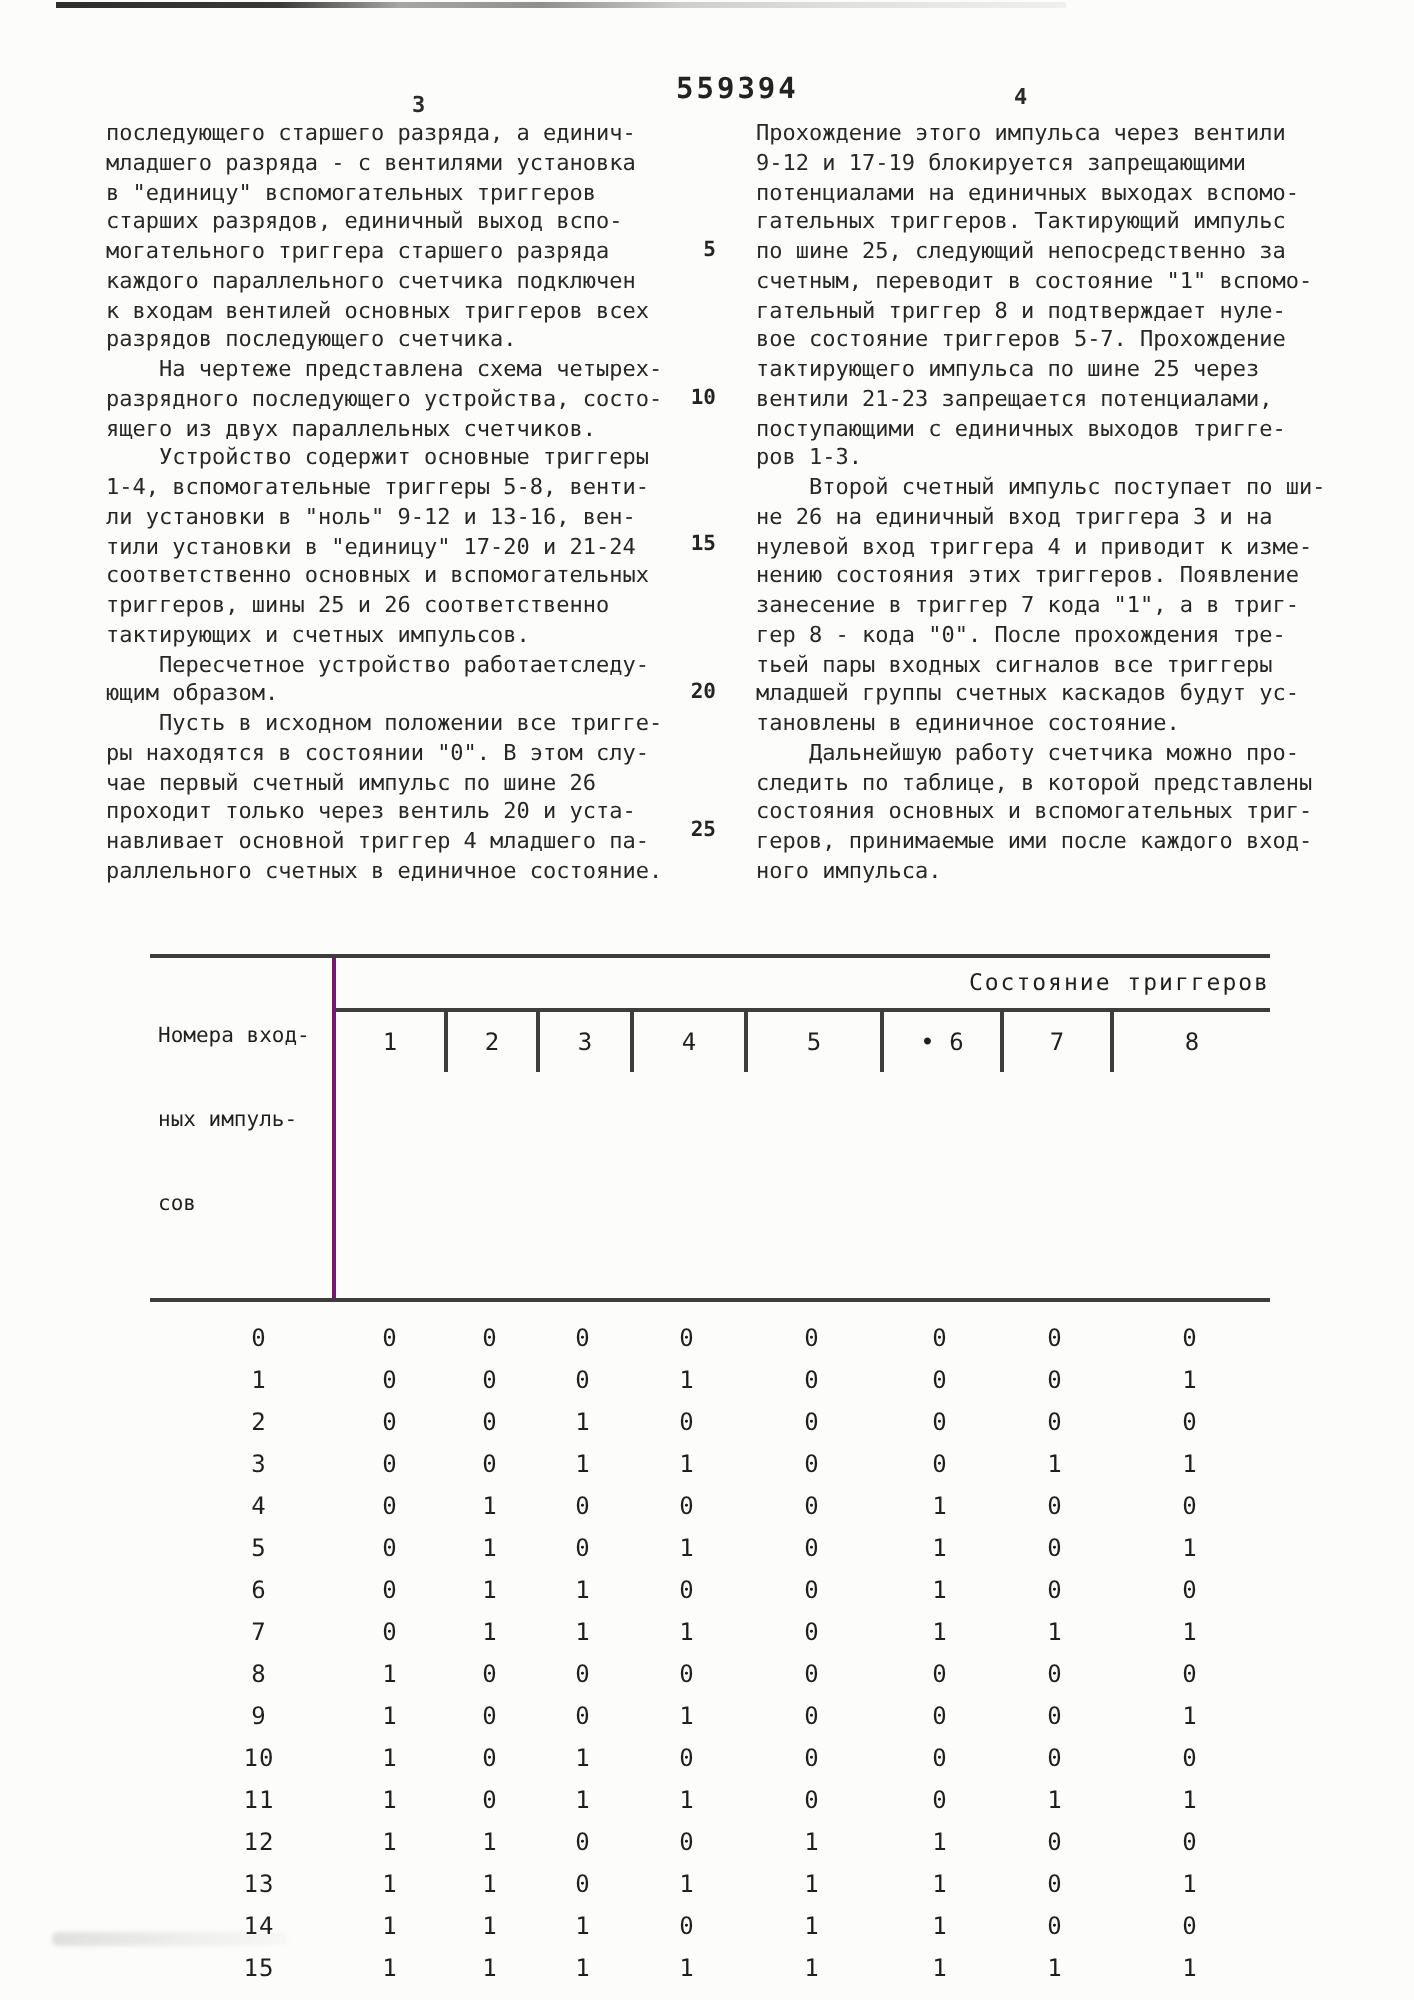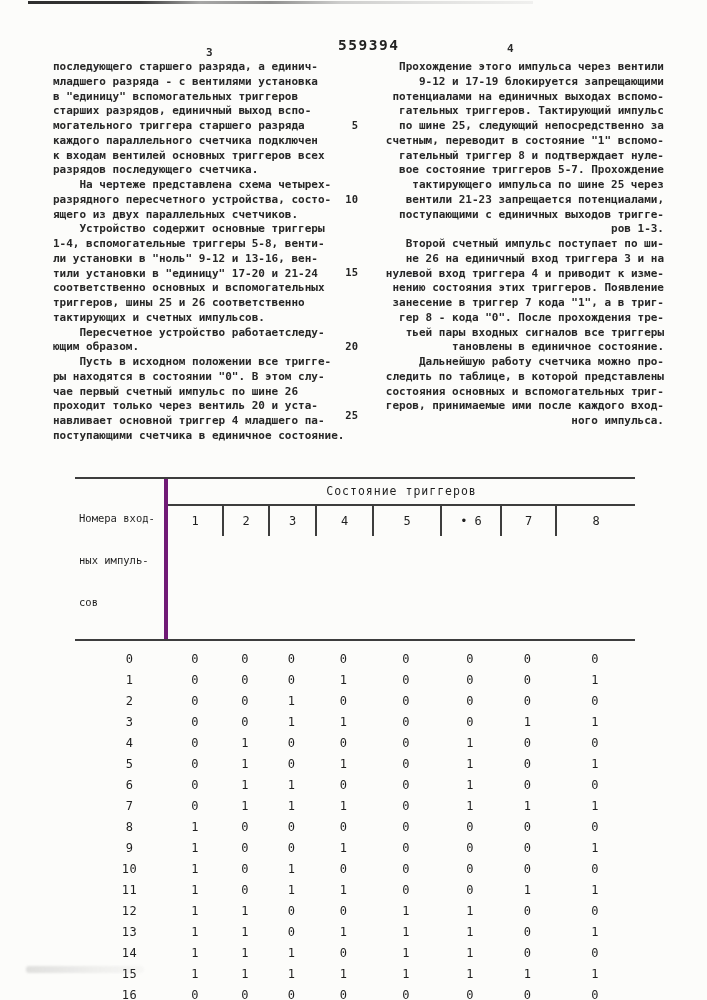--- a/index.html
+++ b/index.html
@@ -31,44 +31,44 @@
   .pagenum-left  { left:206px; top:46px; }
   .pagenum-right { left:507px; top:42px; }
   .patent-no {
     position:absolute; left:338px; top:37px;
     font-size:14.5px; font-weight:bold; letter-spacing:1.5px; color:#222;
   }
 
   
   .col { position:absolute; top:60px; font-size:11px; line-height:14.75px; color:#272727; }
   .col-left  { left:53px;  width:302px; }
-  .col-right { left:362px; width:302px;text-align:right; }
-  .tline { white-space:pre; height:14.75px;font-weight:bold; }
+  .col-right { left:378px; width:302px; }
+  .tline { white-space:pre; height:14.75px; }
 
   
   .gutter { position:absolute; left:336px; top:60px; width:22px; height:380px; }
   .mnum { position:absolute; right:0; font-size:10.5px; font-weight:bold; color:#242424; }
   .mnum:nth-of-type(1){ top:59px; }
   .mnum:nth-of-type(2){ top:133px; }
   .mnum:nth-of-type(3){ top:206px; }
   .mnum:nth-of-type(4){ top:280px; }
   .mnum:nth-of-type(5){ top:349px; }
 
   
   .ttable { position:absolute; left:75px; top:477px; width:560px; color:#1f1f1f; }
   .thead {
     display:grid; grid-template-columns:93px 467px;
     border-top:2px solid #3d3d3d; border-bottom:2px solid #3d3d3d;
   }
   .th-left {
-    border-right:4px solid #701a75;
-    padding:4px 2px 2px 4px; font-size:10.5px; line-height:14px; white-space:pre;
+    border-right:2px solid #701a75;
+    padding:4px 2px 12px 4px; font-size:10.5px; line-height:14px; white-space:pre;
   }
   .th-group {
-    height:25px; line-height:25px; text-align:center;
+    height:25px; line-height:25px; text-align:right;
     border-bottom:2px solid #3d3d3d; font-size:11.5px; letter-spacing:1px;
   }
   .th-cols { display:grid; grid-template-columns:54px 46px 47px 57px 68px 60px 55px 80px; height:30px; }
   .th-col { text-align:center; line-height:30px; font-size:12px; }
   .th-col + .th-col { border-left:2px solid #3d3d3d; }
 
   .tbody { padding:7px 0 10px 0; border-bottom:3px solid #3d3d3d; }
   .trow {
     display:grid; grid-template-columns:93px 54px 46px 47px 57px 68px 60px 55px 80px;
     height:21px; align-items:center; font-size:12px;
@@ -101,21 +101,21 @@
       <div class="tline">могательного триггера старшего разряда</div>
 
       <div class="tline">каждого параллельного счетчика подключен</div>
 
       <div class="tline">к входам вентилей основных триггеров всех</div>
 
       <div class="tline">разрядов последующего счетчика.</div>
 
       <div class="tline">    На чертеже представлена схема четырех-</div>
 
-      <div class="tline">разрядного пересчетного устройства, состо-</div>
+      <div class="tline">разрядного последующего устройства, состо-</div>
 
       <div class="tline">ящего из двух параллельных счетчиков.</div>
 
       <div class="tline">    Устройство содержит основные триггеры</div>
 
       <div class="tline">1-4, вспомогательные триггеры 5-8, венти-</div>
 
       <div class="tline">ли установки в "ноль" 9-12 и 13-16, вен-</div>
 
       <div class="tline">тили установки в "единицу" 17-20 и 21-24</div>
@@ -133,21 +133,21 @@
       <div class="tline">    Пусть в исходном положении все тригге-</div>
 
       <div class="tline">ры находятся в состоянии "0". В этом слу-</div>
 
       <div class="tline">чае первый счетный импульс по шине 26</div>
 
       <div class="tline">проходит только через вентиль 20 и уста-</div>
 
       <div class="tline">навливает основной триггер 4 младшего па-</div>
 
-      <div class="tline">поступающими счетчика в единичное состояние.</div>
+      <div class="tline">раллельного счетных в единичное состояние.</div>
     </div>
 
   <div class="gutter">
 
       <span class="mnum">5</span>
 
       <span class="mnum">10</span>
 
       <span class="mnum">15</span>
 
@@ -190,20 +190,21 @@
 
       <div class="tline">нению состояния этих триггеров. Появление</div>
 
 
       <div class="tline">занесение в триггер 7 кода "1", а в триг-</div>
 
       <div class="tline">гер 8 - кода "0". После прохождения тре-</div>
 
       <div class="tline">тьей пары входных сигналов все триггеры</div>
 
+      <div class="tline">младшей группы счетных каскадов будут ус-</div>
 
       <div class="tline">тановлены в единичное состояние.</div>
 
       <div class="tline">    Дальнейшую работу счетчика можно про-</div>
 
       <div class="tline">следить по таблице, в которой представлены</div>
 
       <div class="tline">состояния основных и вспомогательных триг-</div>
 
       <div class="tline">геров, принимаемые ими после каждого вход-</div>

